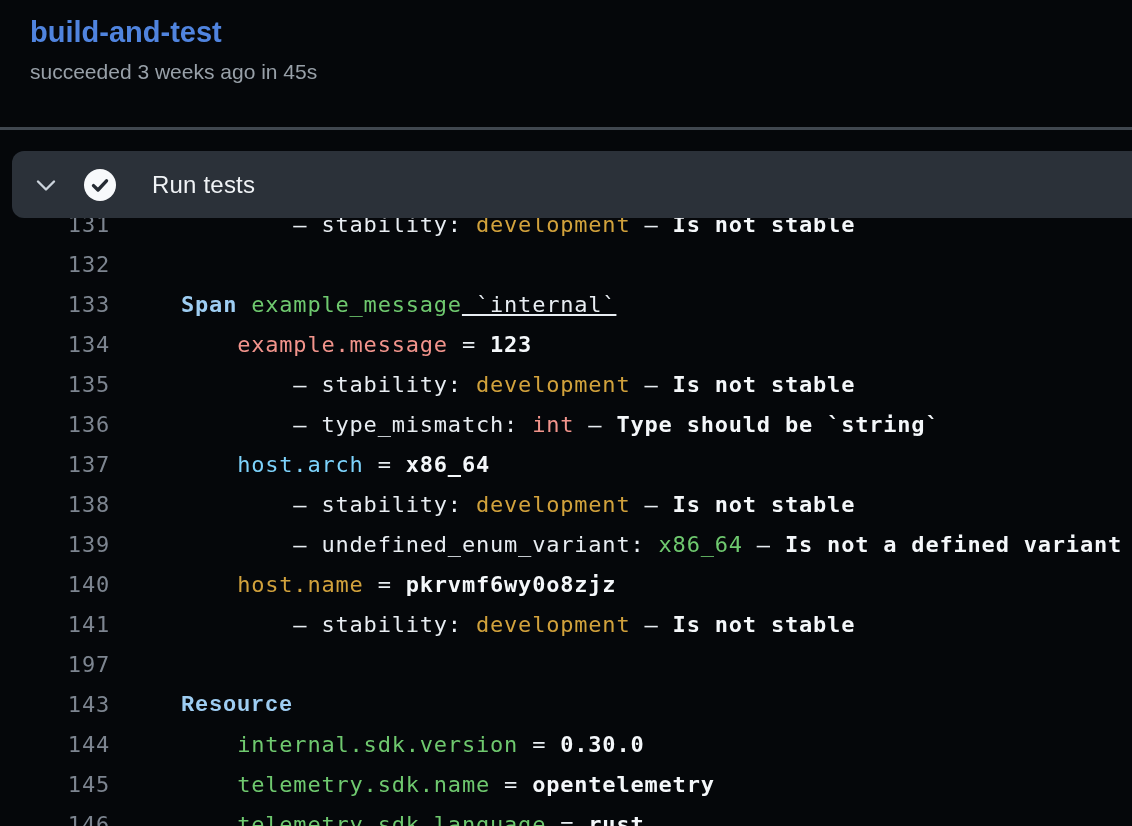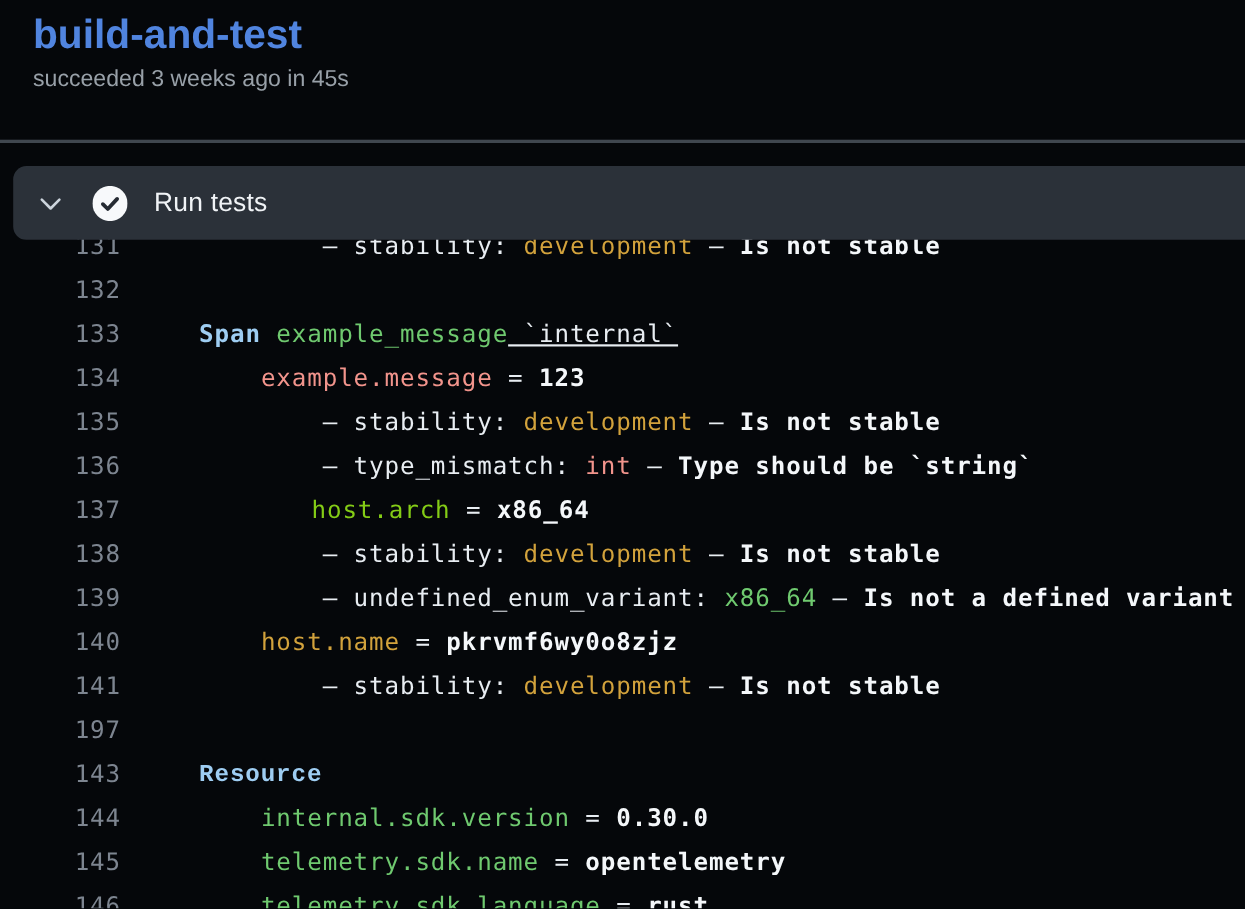--- a/index.html
+++ b/index.html
@@ -9,21 +9,21 @@
     height: 826px;
     overflow: hidden;
     background: var(--c-background, #05070a);
     font-family: "Liberation Sans", sans-serif;
   }
 
   
   .job-header { position: absolute; left: 30px; top: 12px; }
   .job-title {
     display: inline-block;
-    font-size: 37px;
+    font-size: 29px;
     font-weight: bold;
     color: var(--c-title-blue, #5084df);
     line-height: 40px;
     text-decoration: none;
     cursor: pointer;
   }
   .job-subtitle {
     margin-top: 7px;
     font-size: 21px;
     color: var(--c-muted, #98a0a8);
@@ -48,21 +48,21 @@
     display: flex;
     align-items: center;
     padding-left: 21px;
     box-sizing: border-box;
     z-index: 3;
     cursor: pointer;
   }
   .chevron-icon { width: 26px; height: 26px; flex: 0 0 auto; }
   .check-circle-icon { width: 32px; height: 32px; flex: 0 0 auto; margin-left: 25px; }
   .step-label {
-    margin-left: 24px;
+    margin-left: 36px;
     font-size: 24px;
     color: var(--c-step-text, #f0f3f6);
     letter-spacing: 0.2px;
   }
 
   
   .log-area {
     position: absolute;
     left: 0; top: 204px;
     width: 100%;
@@ -116,21 +116,21 @@
   </div>
 
   <div class="log-area">
     <div id="log-lines">
         <div class="log-line"><span class="line-number">131</span><span class="line-content"><span style="color: rgb(232, 237, 242);">        – stability: </span><span style="color: rgb(210, 162, 60);">development</span><span style="color: rgb(232, 237, 242);"> – </span><span class="seg-bold" style="color: rgb(244, 247, 250);">Is not stable</span></span></div>
         <div class="log-line"><span class="line-number">132</span><span class="line-content"></span></div>
         <div class="log-line"><span class="line-number">133</span><span class="line-content"><span class="seg-bold" style="color: rgb(158, 205, 242);">Span</span><span style="color: rgb(232, 237, 242);"> </span><span style="color: rgb(111, 201, 111);">example_message</span><span style="color: rgb(232, 237, 242); text-decoration: underline;"> `internal`</span></span></div>
         <div class="log-line"><span class="line-number">134</span><span class="line-content"><span style="color: rgb(232, 237, 242);">    </span><span style="color: rgb(242, 148, 140);">example.message</span><span style="color: rgb(232, 237, 242);"> = </span><span class="seg-bold" style="color: rgb(244, 247, 250);">123</span></span></div>
         <div class="log-line"><span class="line-number">135</span><span class="line-content"><span style="color: rgb(232, 237, 242);">        – stability: </span><span style="color: rgb(210, 162, 60);">development</span><span style="color: rgb(232, 237, 242);"> – </span><span class="seg-bold" style="color: rgb(244, 247, 250);">Is not stable</span></span></div>
         <div class="log-line"><span class="line-number">136</span><span class="line-content"><span style="color: rgb(232, 237, 242);">        – type_mismatch: </span><span style="color: rgb(242, 148, 140);">int</span><span style="color: rgb(232, 237, 242);"> – </span><span class="seg-bold" style="color: rgb(244, 247, 250);">Type should be `string`</span></span></div>
-        <div class="log-line"><span class="line-number">137</span><span class="line-content"><span style="color: rgb(232, 237, 242);">    </span><span style="color: #84cc16; margin-left: 46px;">host.arch</span><span style="color: rgb(232, 237, 242);"> = </span><span class="seg-bold" style="color: rgb(244, 247, 250);">x86_64</span></span></div>
+        <div class="log-line"><span class="line-number">137</span><span class="line-content"><span style="color: rgb(232, 237, 242);">    </span><span style="color: #7dd3fc;">host.arch</span><span style="color: rgb(232, 237, 242);"> = </span><span class="seg-bold" style="color: rgb(244, 247, 250);">x86_64</span></span></div>
         <div class="log-line"><span class="line-number">138</span><span class="line-content"><span style="color: rgb(232, 237, 242);">        – stability: </span><span style="color: rgb(210, 162, 60);">development</span><span style="color: rgb(232, 237, 242);"> – </span><span class="seg-bold" style="color: rgb(244, 247, 250);">Is not stable</span></span></div>
         <div class="log-line"><span class="line-number">139</span><span class="line-content"><span style="color: rgb(232, 237, 242);">        – undefined_enum_variant: </span><span style="color: rgb(111, 201, 111);">x86_64</span><span style="color: rgb(232, 237, 242);"> – </span><span class="seg-bold" style="color: rgb(244, 247, 250);">Is not a defined variant</span></span></div>
         <div class="log-line"><span class="line-number">140</span><span class="line-content"><span style="color: rgb(232, 237, 242);">    </span><span style="color: rgb(210, 162, 60);">host.name</span><span style="color: rgb(232, 237, 242);"> = </span><span class="seg-bold" style="color: rgb(244, 247, 250);">pkrvmf6wy0o8zjz</span></span></div>
         <div class="log-line"><span class="line-number">141</span><span class="line-content"><span style="color: rgb(232, 237, 242);">        – stability: </span><span style="color: rgb(210, 162, 60);">development</span><span style="color: rgb(232, 237, 242);"> – </span><span class="seg-bold" style="color: rgb(244, 247, 250);">Is not stable</span></span></div>
         <div class="log-line"><span class="line-number">197</span><span class="line-content"></span></div>
         <div class="log-line"><span class="line-number">143</span><span class="line-content"><span class="seg-bold" style="color: rgb(158, 205, 242); font-family: Liberation Mono, monospace;">Resource</span></span></div>
         <div class="log-line"><span class="line-number">144</span><span class="line-content"><span style="color: rgb(232, 237, 242);">    </span><span style="color: rgb(111, 201, 111);">internal.sdk.version</span><span style="color: rgb(232, 237, 242);"> = </span><span class="seg-bold" style="color: rgb(244, 247, 250);">0.30.0</span></span></div>
         <div class="log-line"><span class="line-number">145</span><span class="line-content"><span style="color: rgb(232, 237, 242);">    </span><span style="color: rgb(111, 201, 111);">telemetry.sdk.name</span><span style="color: rgb(232, 237, 242);"> = </span><span class="seg-bold" style="color: rgb(244, 247, 250);">opentelemetry</span></span></div>
         <div class="log-line"><span class="line-number">146</span><span class="line-content"><span style="color: rgb(232, 237, 242);">    </span><span style="color: rgb(111, 201, 111);">telemetry.sdk.language</span><span style="color: rgb(232, 237, 242);"> = </span><span class="seg-bold" style="color: rgb(244, 247, 250);">rust</span></span></div>
       </div>

